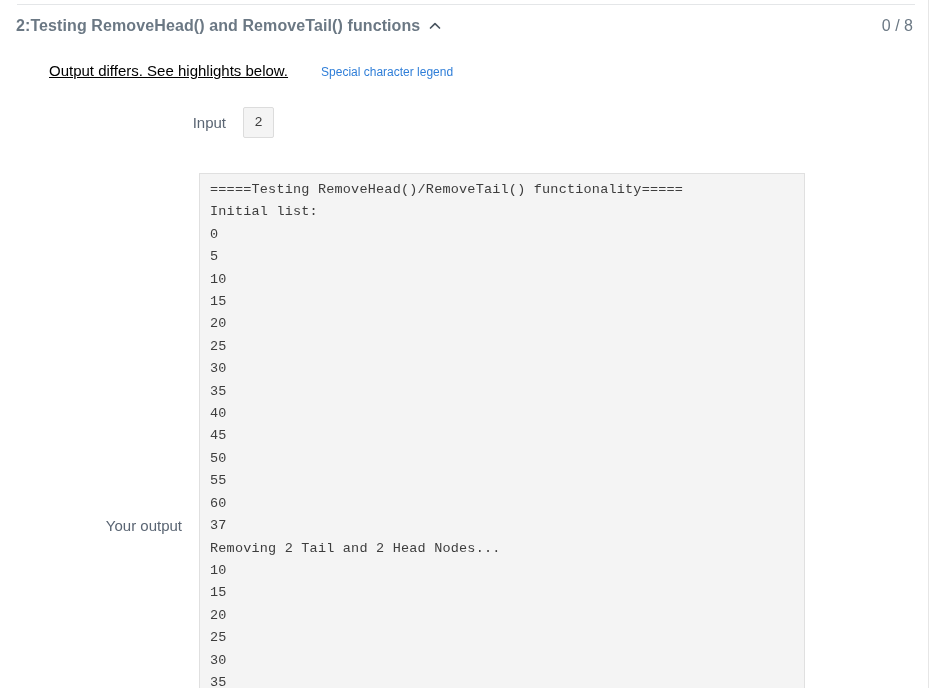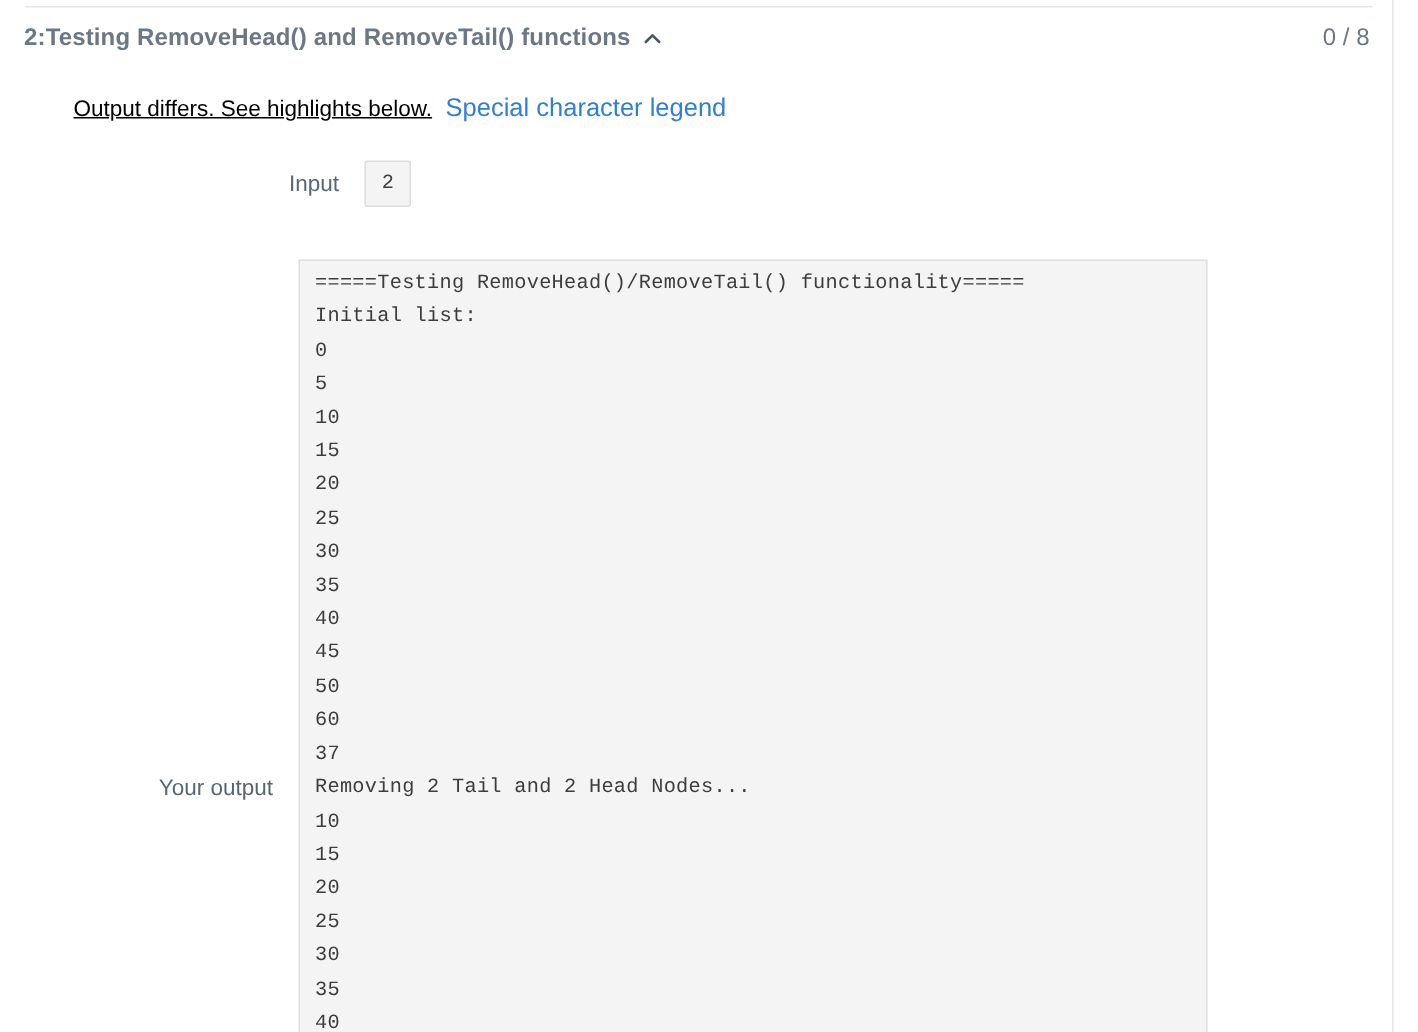--- a/index.html
+++ b/index.html
@@ -94,22 +94,22 @@
     display: flex;
     align-items: baseline;
   }
   .status-text {
     font-size: 15px;
     color: #000000;
     white-space: nowrap;
     text-decoration: underline;
   }
   .legend-link {
-    margin-left: 9px;
-    font-size: 17px;
+    margin-left: 33px;
+    font-size: 12px;
     color: #2f7ed8;
     text-decoration: none;
     white-space: nowrap;
     cursor: pointer;
   }
 
   
   .input-row {
     position: absolute;
     left: 0;
@@ -223,20 +223,21 @@
         <div class="output-line">5</div>
         <div class="output-line">10</div>
         <div class="output-line">15</div>
         <div class="output-line">20</div>
         <div class="output-line">25</div>
         <div class="output-line">30</div>
         <div class="output-line">35</div>
         <div class="output-line">40</div>
         <div class="output-line">45</div>
         <div class="output-line">50</div>
+        <div class="output-line">55</div>
         <div class="output-line">60</div>
         <div class="output-line">37</div>
         <div class="output-line">Removing 2 Tail and 2 Head Nodes...</div>
         <div class="output-line">10</div>
         <div class="output-line">15</div>
         <div class="output-line">20</div>
         <div class="output-line">25</div>
         <div class="output-line">30</div>
         <div class="output-line">35</div>
         <div class="output-line">40</div>

